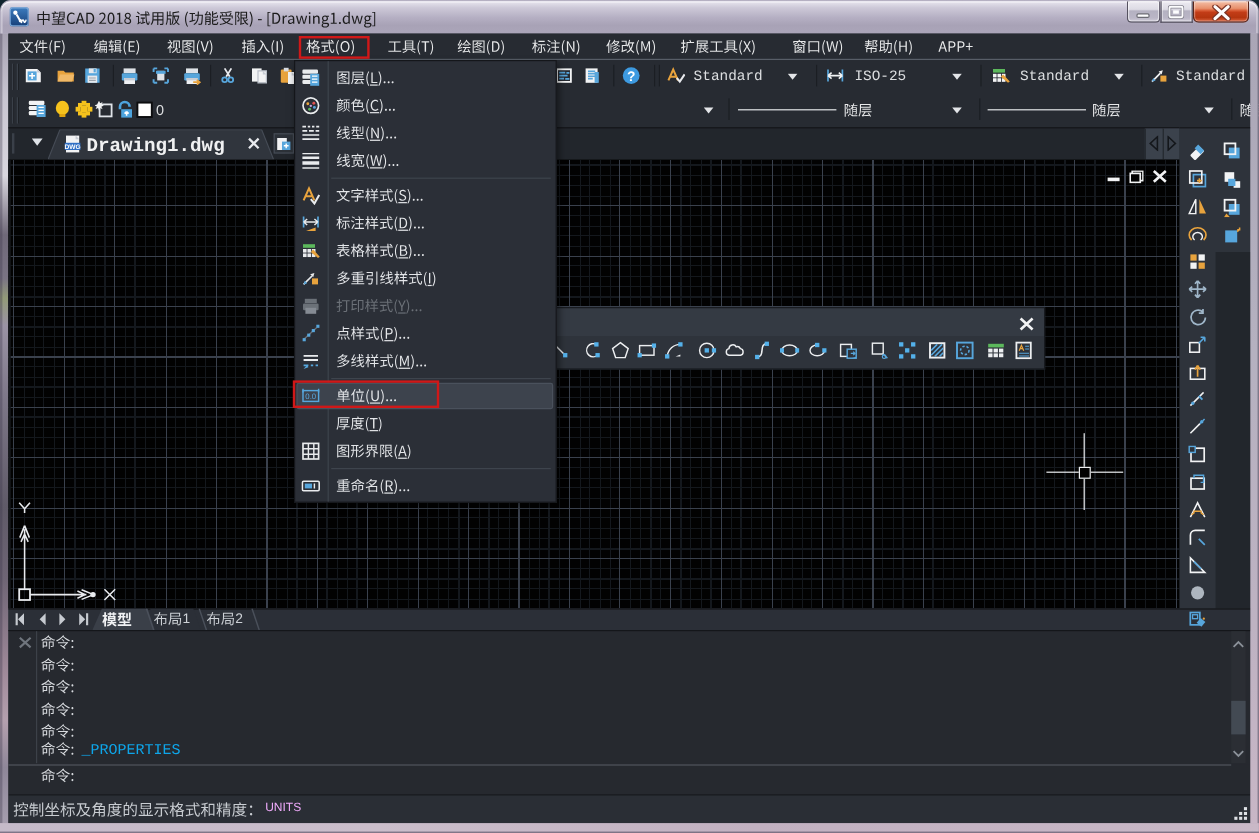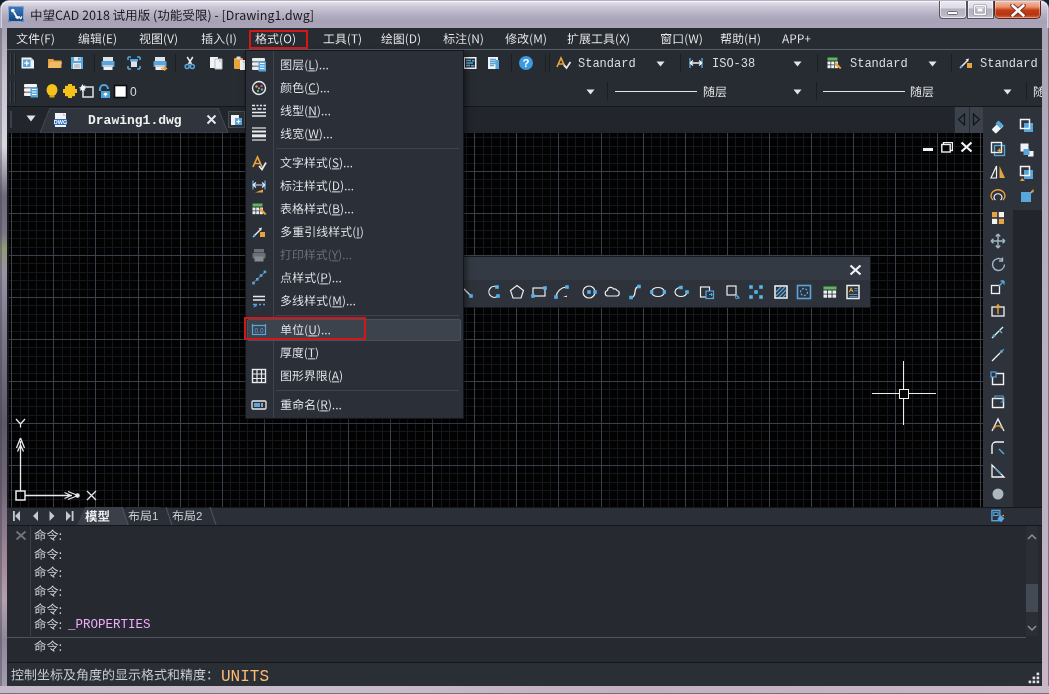--- a/index.html
+++ b/index.html
@@ -280,21 +280,21 @@
   </svg>
 <div class="lat" style="left:578px;top:57px;font-size:12px">Standard</div>
 <svg class="ab" style="left:656px;top:60.5px" width="9" height="6" viewBox="0 0 9 6">
     <path d="M0.5 0.5 L8.5 0.5 L4.5 5.5 Z" fill="#e3e5e8"></path>
   </svg>
 <div class="ab " style="left:680px;top:54px;width:1px;height:18px;background:#1b1e23"></div>
 <svg class="ab" style="left:688px;top:55px" width="16" height="16" viewBox="0 0 16 16">
     <path d="M2 3 v10 M14 3 v10" stroke="#57a6dc" stroke-width="1.4"></path>
     <path d="M2 8 h12 M2 8 l3-2.5 M2 8 l3 2.5 M14 8 l-3-2.5 M14 8 l-3 2.5" stroke="#f2f3f4" stroke-width="1.3" fill="none"></path>
   </svg>
-<div class="lat" style="left:712px;top:57px;font-size:12px">ISO-38</div>
+<div class="lat" style="left:712px;top:57px;font-size:12px">ISO-25</div>
 <svg class="ab" style="left:793px;top:60.5px" width="9" height="6" viewBox="0 0 9 6">
     <path d="M0.5 0.5 L8.5 0.5 L4.5 5.5 Z" fill="#e3e5e8"></path>
   </svg>
 <div class="ab " style="left:817px;top:54px;width:1px;height:18px;background:#1b1e23"></div>
 <svg class="ab" style="left:826px;top:55px" width="16" height="16" viewBox="0 0 16 16">
     <rect x="1.5" y="2.5" width="10" height="3" fill="#5cb85c"></rect>
     <g fill="#f2f3f4">
       <rect x="1.5" y="6.5" width="3" height="3"></rect>
       <rect x="5.2" y="6.5" width="3" height="3"></rect>
       <rect x="8.9" y="6.5" width="3" height="3"></rect>
@@ -393,21 +393,21 @@
   </svg>
 <svg class="ab" style="left:40px;top:108px" width="190" height="25" viewBox="0 0 190 25">
     <path d="M10 0 L178 0 L188 25 L0 25 L10 0 Z" fill="#30353d" stroke="#454b55" stroke-width="1"></path>
   </svg>
 <svg class="ab" style="left:53px;top:112px" width="16" height="16" viewBox="0 0 16 16">
     <rect x="2" y="1" width="11" height="14" fill="#f2f3f4"></rect>
     <path d="M10 1 l3 3 h-3 z" fill="#c7ccd4"></path>
     <rect x="1" y="7" width="13" height="6" fill="#2f6fc4"></rect>
     <text x="7.5" y="12.2" font-size="5.5" font-weight="bold" text-anchor="middle" fill="#fff" font-family="Liberation Sans">DWG</text>
   </svg>
-<div class="lat" style="left:88px;top:113px;font-size:13px;font-weight:bold;color:#f0f1f2">Drawing1.dwg</div>
+<div class="lat" style="left:72px;top:113px;font-size:16px;font-weight:bold;color:#f0f1f2">Drawing1.dwg</div>
 <svg class="ab" style="left:206px;top:114px" width="11" height="11" viewBox="0 0 11 11">
     <path d="M1.5 1.5 L9.5 9.5 M9.5 1.5 L1.5 9.5" stroke="#e8eaee" stroke-width="1.9"></path>
   </svg>
 <div class="ab " style="left:228px;top:111px;width:17px;height:17px;background:#2c3138;border:1px solid #454b55"></div>
 <svg class="ab" style="left:230px;top:113px" width="13" height="13" viewBox="0 0 13 13">
     <rect x="1" y="2" width="8" height="10" fill="#f2f3f4"></rect>
     <rect x="5" y="5" width="7" height="7" fill="#57a6dc"></rect>
     <path d="M8.5 6.5 v4 M6.5 8.5 h4" stroke="#fff" stroke-width="1.2"></path>
   </svg>
 <div class="ab " style="left:954px;top:107px;width:14.5px;height:26px;background:#3b424c;border-left:1px solid #262b31"></div>
@@ -798,21 +798,21 @@
       <use href="#g74r" x="24.0"></use>
     </g>
   </svg>
 <svg class="tx " style="left:34px;top:614.8px" width="30" height="19" viewBox="0 0 29.26 18.00">
     <g fill="#d7dade" transform="translate(0,13.20)">
       <use href="#g72r" x="0.0"></use>
       <use href="#g73r" x="12.0"></use>
       <use href="#g74r" x="24.0"></use>
     </g>
   </svg>
-<div class="lat" style="left:68px;top:618px;font-size:12.5px;color:#f0abfc">_PROPERTIES</div>
+<div class="lat" style="left:68px;top:618px;font-size:12.5px;color:#0ea5e9">_PROPERTIES</div>
 <div class="ab " style="left:1026px;top:526px;width:12px;height:110px;background:#2b2e34"></div>
 <svg class="ab" style="left:1027px;top:533px" width="10" height="8" viewBox="0 0 10 8">
     <path d="M1 6 L5 2 L9 6" stroke="#8a9098" stroke-width="1.5" fill="none"></path>
   </svg>
 <svg class="ab" style="left:1027px;top:624px" width="10" height="8" viewBox="0 0 10 8">
     <path d="M1 2 L5 6 L9 2" stroke="#8a9098" stroke-width="1.5" fill="none"></path>
   </svg>
 <div class="ab " style="left:1026px;top:584px;width:12px;height:28px;background:#434a53"></div>
 <div class="ab " style="left:7px;top:637px;width:1035px;height:25px;background:#26292f"></div>
 <div class="ab " style="left:7px;top:637px;width:1019px;height:1px;background:#50555d"></div>
@@ -838,21 +838,21 @@
       <use href="#g82r" x="96.0"></use>
       <use href="#g83r" x="108.0"></use>
       <use href="#g42r" x="120.0"></use>
       <use href="#g43r" x="132.0"></use>
       <use href="#g84r" x="144.0"></use>
       <use href="#g85r" x="156.0"></use>
       <use href="#g80r" x="168.0"></use>
       <use href="#g86r" x="180.0"></use>
     </g>
   </svg>
-<div class="lat" style="left:221px;top:667.5px;font-size:16px;color:#fdba74;font-family:Liberation Mono, monospace">UNITS</div>
+<div class="lat" style="left:221px;top:667.5px;font-size:10px;color:#f0abfc;font-family:Liberation Sans, sans-serif">UNITS</div>
 <svg class="ab" style="left:1028px;top:672px" width="12" height="12" viewBox="0 0 12 12">
     <rect x="8.6" y="0.6" width="2.6" height="2.6" fill="#dfe2e6"></rect>
     <rect x="8.6" y="4.6" width="2.6" height="2.6" fill="#dfe2e6"></rect>
     <rect x="4.6" y="4.6" width="2.6" height="2.6" fill="#dfe2e6"></rect>
     <rect x="8.6" y="8.6" width="2.6" height="2.6" fill="#dfe2e6"></rect>
     <rect x="4.6" y="8.6" width="2.6" height="2.6" fill="#dfe2e6"></rect>
     <rect x="0.6" y="8.6" width="2.6" height="2.6" fill="#dfe2e6"></rect>
   </svg>
 <div class="ab " style="left:458px;top:256px;width:413px;height:52px;background:#2e333b;border:1px solid #171a1f"></div>
 <div class="ab " style="left:459px;top:257px;width:411px;height:23px;background:#343a43"></div>

